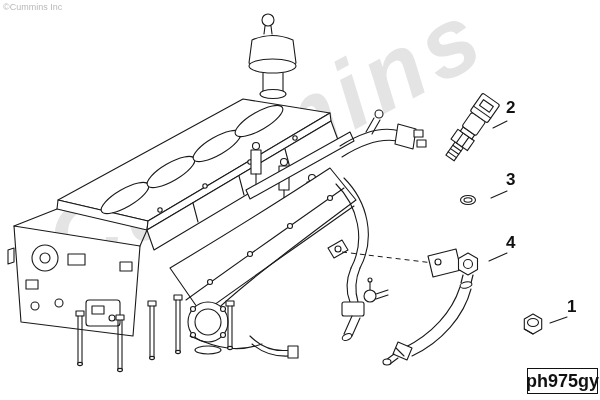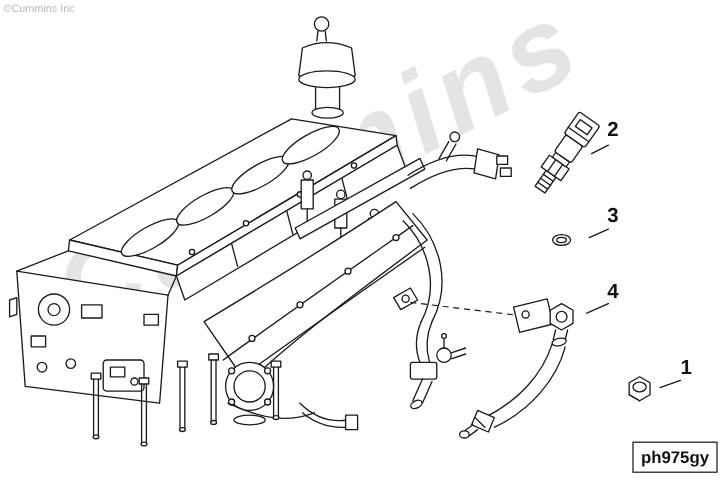--- a/index.html
+++ b/index.html
@@ -22,21 +22,21 @@
     font-family:"Liberation Sans","DejaVu Sans",sans-serif;
   }
   .callout-2{left:506px;top:98px;}
   .callout-3{left:506px;top:170px;}
   .callout-4{left:506px;top:233px;}
   .callout-1{left:567px;top:297px;}
   .part-code-box{
     position:absolute;left:527px;top:368px;width:69px;height:24px;z-index:3;
     border:1.5px solid #111;background:#fff;display:flex;align-items:center;justify-content:center;
   }
-  .part-code-box span{font-size:14px;font-weight:bold;color:#111;}
+  .part-code-box span{font-size:18px;font-weight:bold;color:#111;}
 </style>
 </head>
 <body>
 
 <div class="stage">
 
   <div class="copyright">©Cummins Inc</div>
   <div class="watermark">Cummins</div>
 
   <svg class="drawing" width="600" height="400" viewBox="0 0 600 400">

